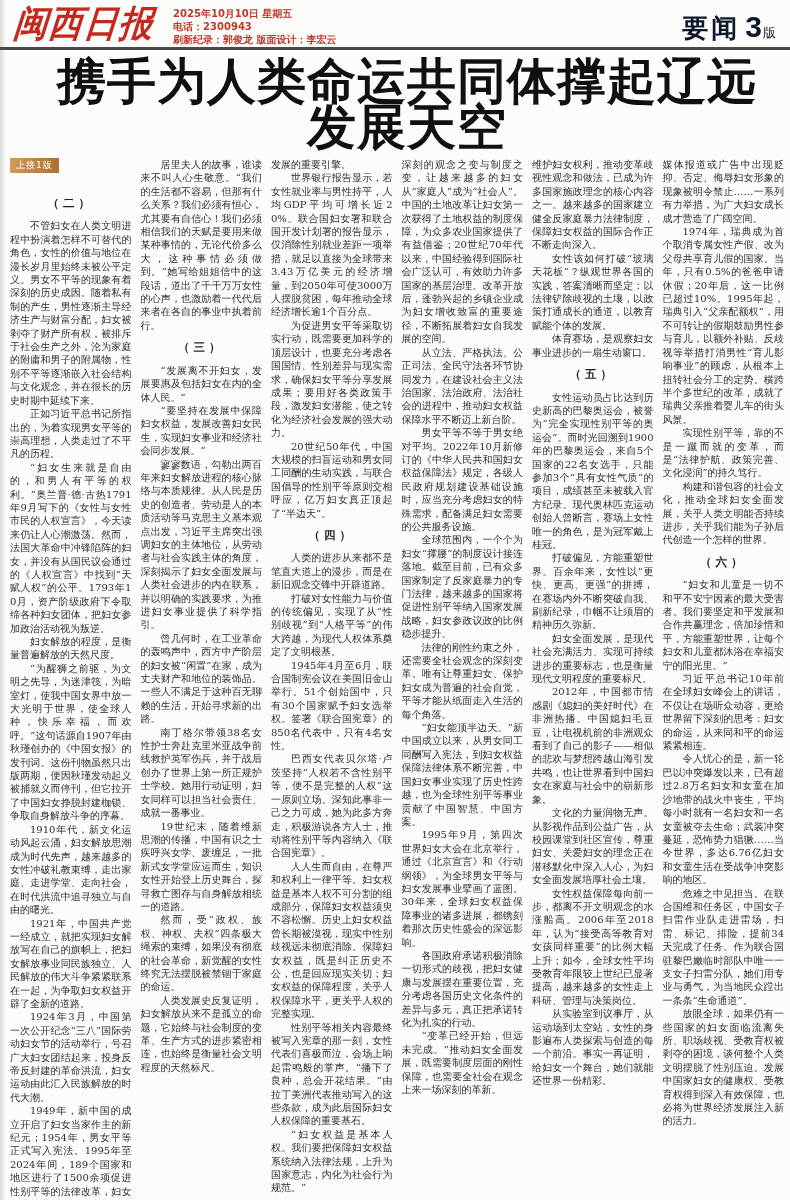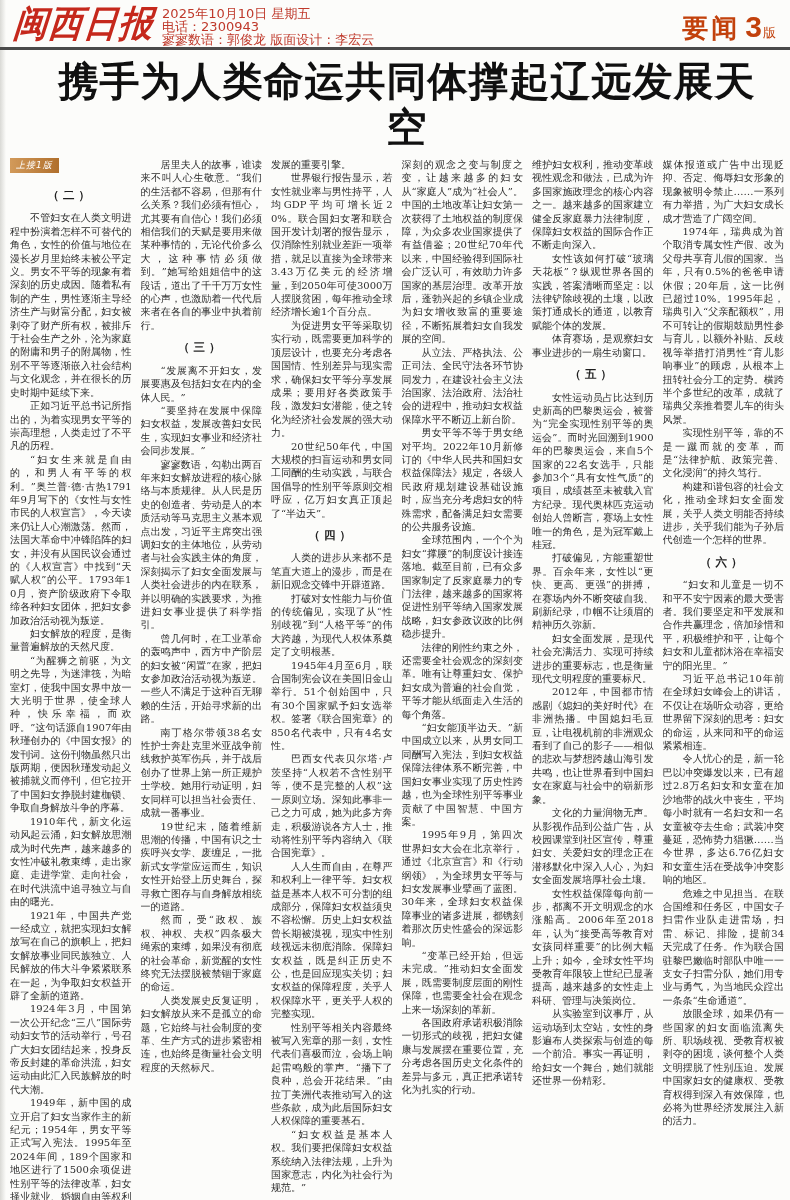--- a/index.html
+++ b/index.html
@@ -29,44 +29,44 @@
     font-style: italic;
     color: #c5281c;
     letter-spacing: 1px;
     transform: skewX(-5deg) scaleY(1.08);
     transform-origin: left bottom;
     line-height: 42px;
   }
   .mast-info {
     display: inline-block;
     vertical-align: top;
-    margin-left: 5px;
+    margin-left: 16px;
     padding-top: 3px;
     font-family: "DejaVu Sans", sans-serif;
-    font-size: 13px;
+    font-size: 10px;
     line-height: 13px;
     color: #bf392b;
-    font-weight: normal;
+    font-weight: bold;
   }
   .section-page {
     position: absolute;
     right: 14px;
     top: 10px;
-    color: #c2410c;
+    color: #0f172a;
     font-family: "Liberation Sans", sans-serif;
     white-space: nowrap;
   }
   .section-page .sec { font-size: 26px; font-weight: bold; letter-spacing: 3px; }
   .section-page .num { font-size: 30px; font-weight: bold; margin-left: 5px; }
   .section-page .ban { font-size: 13px; margin-left: 1px; }
   
   .headline {
     text-align: center;
     font-family: "Liberation Sans", sans-serif;
-    font-size: 40px;
+    font-size: 49px;
     font-weight: 900;
     color: #101010;
     letter-spacing: 1px;
     margin: 8px 16px 2px;
     line-height: 46px;
     padding-left: 24px;
   }
   
   .cols {
     display: flex;
@@ -99,51 +99,51 @@
     display: inline-block;
     background: linear-gradient(90deg, #d29a5a, #b06f2c);
     color: #fff;
     font-family: "DejaVu Sans", sans-serif;
     font-size: 9px;
     line-height: 13px;
     padding: 1px 6px;
     letter-spacing: 1px;
     white-space: nowrap;
   }
-  .badge-top { margin-bottom: 7px; font-style: italic; }
+  .badge-top { margin-bottom: 15px; }
   .badge-bottom { position: absolute; right: 0; bottom: 1px; box-shadow: -2px 0 2px rgba(252,252,250,.9); margin-left: 21px; }
 </style>
 </head>
 <body>
 
 <div class="scan-edge"></div>
 
 <div class="header">
   <span class="logo">闽西日报</span>
   <div class="mast-info">
     <div>2025年10月10日 星期五</div>
     <div>电话：2300943</div>
-    <div>寥寥数语：郭俊龙  版面设计：李宏云</div>
+    <div>刷新纪录：郭俊龙  版面设计：李宏云</div>
   </div>
   <div class="section-page">
     <span class="sec">要闻</span><span class="num">3</span><span class="ban">版</span>
   </div>
 </div>
 
 <h1 class="headline">携手为人类命运共同体撑起辽远发展天空</h1>
 
 <div class="cols" id="cols">
     <div class="col"><span class="badge badge-top">上接1版</span><div class="marker">（二）</div><p>不管妇女在人类文明进程中扮演着怎样不可替代的角色，女性的价值与地位在漫长岁月里始终未被公平定义。男女不平等的现象有着深刻的历史成因。随着私有制的产生，男性逐渐主导经济生产与财富分配，妇女被剥夺了财产所有权，被排斥于社会生产之外，沦为家庭的附庸和男子的附属物，性别不平等逐渐嵌入社会结构与文化观念，并在很长的历史时期中延续下来。</p><p>正如习近平总书记所指出的，为着实现男女平等的崇高理想，人类走过了不平凡的历程。</p><p>“妇女生来就是自由的，和男人有平等的权利。”奥兰普·德·古热1791年9月写下的《女性与女性市民的人权宣言》，今天读来仍让人心潮激荡。然而，法国大革命中冲锋陷阵的妇女，并没有从国民议会通过的《人权宣言》中找到“天赋人权”的公平。1793年10月，资产阶级政府下令取缔各种妇女团体，把妇女参加政治活动视为叛逆。</p><p>妇女解放的程度，是衡量普遍解放的天然尺度。</p><p>“为醒狮之前驱，为文明之先导，为迷津筏，为暗室灯，使我中国女界中放一大光明于世界，使全球人种，快乐幸福，而欢呼。”这句话源自1907年由秋瑾创办的《中国女报》的发刊词。这份刊物虽然只出版两期，便因秋瑾发动起义被捕就义而停刊，但它拉开了中国妇女挣脱封建枷锁、争取自身解放斗争的序幕。</p><p>1910年代，新文化运动风起云涌，妇女解放思潮成为时代先声，越来越多的女性冲破礼教束缚，走出家庭、走进学堂、走向社会，在时代洪流中追寻独立与自由的曙光。</p><p>1921年，中国共产党一经成立，就把实现妇女解放写在自己的旗帜上，把妇女解放事业同民族独立、人民解放的伟大斗争紧紧联系在一起，为争取妇女权益开辟了全新的道路。</p><p>1924年3月，中国第一次公开纪念“三八”国际劳动妇女节的活动举行，号召广大妇女团结起来，投身反帝反封建的革命洪流，妇女运动由此汇入民族解放的时代大潮。</p><p>1949年，新中国的成立开启了妇女当家作主的新纪元；1954年，男女平等正式写入宪法。1995年至2024年间，189个国家和地区进行了1500余项促进性别平等的法律改革，妇女择业就业、婚姻自由等权利获得法律保障。</p></div>
     <div class="col">
       <p>居里夫人的故事，谁读来不叫人心生敬意。“我们的生活都不容易，但那有什么关系？我们必须有恒心，尤其要有自信心！我们必须相信我们的天赋是要用来做某种事情的，无论代价多么大，这种事情必须做到。”她写给姐姐信中的这段话，道出了千千万万女性的心声，也激励着一代代后来者在各自的事业中执着前行。</p>
       <div class="marker">（三）</div>
       <p>“发展离不开妇女，发展要惠及包括妇女在内的全体人民。”</p>
       <p>“要坚持在发展中保障妇女权益，发展改善妇女民生，实现妇女事业和经济社会同步发展。”</p>
       <p>寥寥数语，勾勒出两百年来妇女解放进程的核心脉络与本质规律。从人民是历史的创造者、劳动是人的本质活动等马克思主义基本观点出发，习近平主席突出强调妇女的主体地位，从劳动者与社会实践主体的角度，深刻揭示了妇女全面发展与人类社会进步的内在联系，并以明确的实践要求，为推进妇女事业提供了科学指引。</p>
-      <p>曾几何时，在工业革命的轰鸣声中，西方中产阶层的妇女被“闲置”在家，把妇女参加政治活动视为叛逆。一些人不满足于这种百无聊赖的生活，开始寻求新的出路。</p>
+      <p>曾几何时，在工业革命的轰鸣声中，西方中产阶层的妇女被“闲置”在家，成为丈夫财产和地位的装饰品。一些人不满足于这种百无聊赖的生活，开始寻求新的出路。</p>
       <p>南丁格尔带领38名女性护士奔赴克里米亚战争前线救护英军伤兵，并于战后创办了世界上第一所正规护士学校。她用行动证明，妇女同样可以担当社会责任、成就一番事业。</p>
       <p>19世纪末，随着维新思潮的传播，中国有识之士疾呼兴女学、废缠足，一批新式女学堂应运而生，知识女性开始登上历史舞台，探寻救亡图存与自身解放相统一的道路。</p>
       <p>然而，受“政权、族权、神权、夫权”四条极大绳索的束缚，如果没有彻底的社会革命，新觉醒的女性终究无法摆脱被禁锢于家庭的命运。</p>
       <p>人类发展史反复证明，妇女解放从来不是孤立的命题，它始终与社会制度的变革、生产方式的进步紧密相连，也始终是衡量社会文明程度的天然标尺。</p>
     </div>
     <div class="col">
       <p class="cont">发展的重要引擎。</p>
       <p>世界银行报告显示，若女性就业率与男性持平，人均GDP平均可增长近20%。联合国妇女署和联合国开发计划署的报告显示，仅消除性别就业差距一项举措，就足以直接为全球带来3.43万亿美元的经济增量，到2050年可使3000万人摆脱贫困，每年推动全球经济增长逾1个百分点。</p>
       <p>为促进男女平等采取切实行动，既需要更加科学的顶层设计，也要充分考虑各国国情、性别差异与现实需求，确保妇女平等分享发展成果；要用好各类政策手段，激发妇女潜能，使之转化为经济社会发展的强大动力。</p>
       <p>20世纪50年代，中国大规模的扫盲运动和男女同工同酬的生动实践，与联合国倡导的性别平等原则交相呼应，亿万妇女真正顶起了“半边天”。</p>
@@ -157,42 +157,42 @@
       <p>“妇女权益是基本人权。我们要把保障妇女权益系统纳入法律法规，上升为国家意志，内化为社会行为规范。”</p>
     </div>
     <div class="col">
       <p class="cont">深刻的观念之变与制度之变，让越来越多的妇女从“家庭人”成为“社会人”。中国的土地改革让妇女第一次获得了土地权益的制度保障，为众多农业国家提供了有益借鉴；20世纪70年代以来，中国经验得到国际社会广泛认可，有效助力许多国家的基层治理。改革开放后，蓬勃兴起的乡镇企业成为妇女增收致富的重要途径，不断拓展着妇女自我发展的空间。</p>
       <p>从立法、严格执法、公正司法、全民守法各环节协同发力，在建设社会主义法治国家、法治政府、法治社会的进程中，推动妇女权益保障水平不断迈上新台阶。</p>
       <p>男女平等不等于男女绝对平均。2022年10月新修订的《中华人民共和国妇女权益保障法》规定，各级人民政府规划建设基础设施时，应当充分考虑妇女的特殊需求，配备满足妇女需要的公共服务设施。</p>
       <p>全球范围内，一个个为妇女“撑腰”的制度设计接连落地。截至目前，已有众多国家制定了反家庭暴力的专门法律，越来越多的国家将促进性别平等纳入国家发展战略，妇女参政议政的比例稳步提升。</p>
       <p>法律的刚性约束之外，还需要全社会观念的深刻变革。唯有让尊重妇女、保护妇女成为普遍的社会自觉，平等才能从纸面走入生活的每个角落。</p>
       <p>“妇女能顶半边天。”新中国成立以来，从男女同工同酬写入宪法，到妇女权益保障法律体系不断完善，中国妇女事业实现了历史性跨越，也为全球性别平等事业贡献了中国智慧、中国方案。</p>
       <p>1995年9月，第四次世界妇女大会在北京举行，通过《北京宣言》和《行动纲领》，为全球男女平等与妇女发展事业擘画了蓝图。30年来，全球妇女权益保障事业的诸多进展，都镌刻着那次历史性盛会的深远影响。</p>
+      <p>各国政府承诺积极消除一切形式的歧视，把妇女健康与发展摆在重要位置，充分考虑各国历史文化条件的差异与多元，真正把承诺转化为扎实的行动。</p>
       <p>“变革已经开始，但远未完成。”推动妇女全面发展，既需要制度层面的刚性保障，也需要全社会在观念上来一场深刻的革新。</p>
-      <p>各国政府承诺积极消除一切形式的歧视，把妇女健康与发展摆在重要位置，充分考虑各国历史文化条件的差异与多元，真正把承诺转化为扎实的行动。</p>
     </div>
     <div class="col">
       <p class="cont">维护妇女权利，推动变革歧视性观念和做法，已成为许多国家施政理念的核心内容之一。越来越多的国家建立健全反家庭暴力法律制度，保障妇女权益的国际合作正不断走向深入。</p>
       <p>女性该如何打破“玻璃天花板”？纵观世界各国的实践，答案清晰而坚定：以法律铲除歧视的土壤，以政策打通成长的通道，以教育赋能个体的发展。</p>
       <p>体育赛场，是观察妇女事业进步的一扇生动窗口。</p>
       <div class="marker">（五）</div>
       <p>女性运动员占比达到历史新高的巴黎奥运会，被誉为“完全实现性别平等的奥运会”。而时光回溯到1900年的巴黎奥运会，来自5个国家的22名女选手，只能参加3个“具有女性气质”的项目，成绩甚至未被载入官方纪录。现代奥林匹克运动创始人曾断言，赛场上女性唯一的角色，是为冠军戴上桂冠。</p>
       <p>打破偏见，方能重塑世界。百余年来，女性以“更快、更高、更强”的拼搏，在赛场内外不断突破自我、刷新纪录，巾帼不让须眉的精神历久弥新。</p>
       <p>妇女全面发展，是现代社会充满活力、实现可持续进步的重要标志，也是衡量现代文明程度的重要标尺。</p>
       <p>2012年，中国都市情感剧《媳妇的美好时代》在非洲热播。中国媳妇毛豆豆，让电视机前的非洲观众看到了自己的影子——相似的悲欢与梦想跨越山海引发共鸣，也让世界看到中国妇女在家庭与社会中的崭新形象。</p>
       <p>文化的力量润物无声。从影视作品到公益广告，从校园课堂到社区宣传，尊重妇女、关爱妇女的理念正在潜移默化中深入人心，为妇女全面发展培厚社会土壤。</p>
       <p>女性权益保障每向前一步，都离不开文明观念的水涨船高。2006年至2018年，认为“接受高等教育对女孩同样重要”的比例大幅上升；如今，全球女性平均受教育年限较上世纪已显著提高，越来越多的女性走上科研、管理与决策岗位。</p>
       <p>从实验室到议事厅，从运动场到太空站，女性的身影遍布人类探索与创造的每一个前沿。事实一再证明，给妇女一个舞台，她们就能还世界一份精彩。</p>
     </div>
     <div class="col">
       <p class="cont">媒体报道或广告中出现贬抑、否定、侮辱妇女形象的现象被明令禁止……一系列有力举措，为广大妇女成长成才营造了广阔空间。</p>
       <p>1974年，瑞典成为首个取消专属女性产假、改为父母共享育儿假的国家。当年，只有0.5%的爸爸申请休假；20年后，这一比例已超过10%。1995年起，瑞典引入“父亲配额权”，用不可转让的假期鼓励男性参与育儿，以额外补贴、反歧视等举措打消男性“育儿影响事业”的顾虑，从根本上扭转社会分工的定势。横跨半个多世纪的改革，成就了瑞典父亲推着婴儿车的街头风景。</p>
       <p>实现性别平等，靠的不是一蹴而就的变革，而是“法律护航、政策完善、文化浸润”的持久笃行。</p>
       <p>构建和谐包容的社会文化，推动全球妇女全面发展，关乎人类文明能否持续进步，关乎我们能为子孙后代创造一个怎样的世界。</p>
       <div class="marker">（六）</div>
-      <p>“妇女和儿童是一切不和平不安宁因素的最大受害者。我们要坚定和平发展和合作共赢理念，倍加珍惜和平，积极维护和平，让每个妇女和儿童都沐浴在幸福安宁的阳光里。”</p>
+      <p>“妇女和儿童是一切不和平不安宁因素的最大受害者。我们要坚定和平发展和合作共赢理念，倍加珍惜和平，方能重塑世界，让每个妇女和儿童都沐浴在幸福安宁的阳光里。”</p>
       <p>习近平总书记10年前在全球妇女峰会上的讲话，不仅让在场听众动容，更给世界留下深刻的思考：妇女的命运，从来同和平的命运紧紧相连。</p>
       <p>令人忧心的是，新一轮巴以冲突爆发以来，已有超过2.8万名妇女和女童在加沙地带的战火中丧生，平均每小时就有一名妇女和一名女童被夺去生命；武装冲突蔓延，恐怖势力猖獗……当今世界，多达6.76亿妇女和女童生活在受战争冲突影响的地区。</p>
       <p>危难之中见担当。在联合国维和任务区，中国女子扫雷作业队走进雷场，扫雷、标记、排险，提前34天完成了任务。作为联合国驻黎巴嫩临时部队中唯一一支女子扫雷分队，她们用专业与勇气，为当地民众蹚出一条条“生命通道”。</p>
       <p>放眼全球，如果仍有一些国家的妇女面临流离失所、职场歧视、受教育权被剥夺的困境，谈何整个人类文明摆脱了性别压迫。发展中国家妇女的健康权、受教育权得到深入有效保障，也必将为世界经济发展注入新的活力。</p>
       <span class="badge badge-bottom">下转4版</span>
     </div>
   </div>
 
 </body></html>

